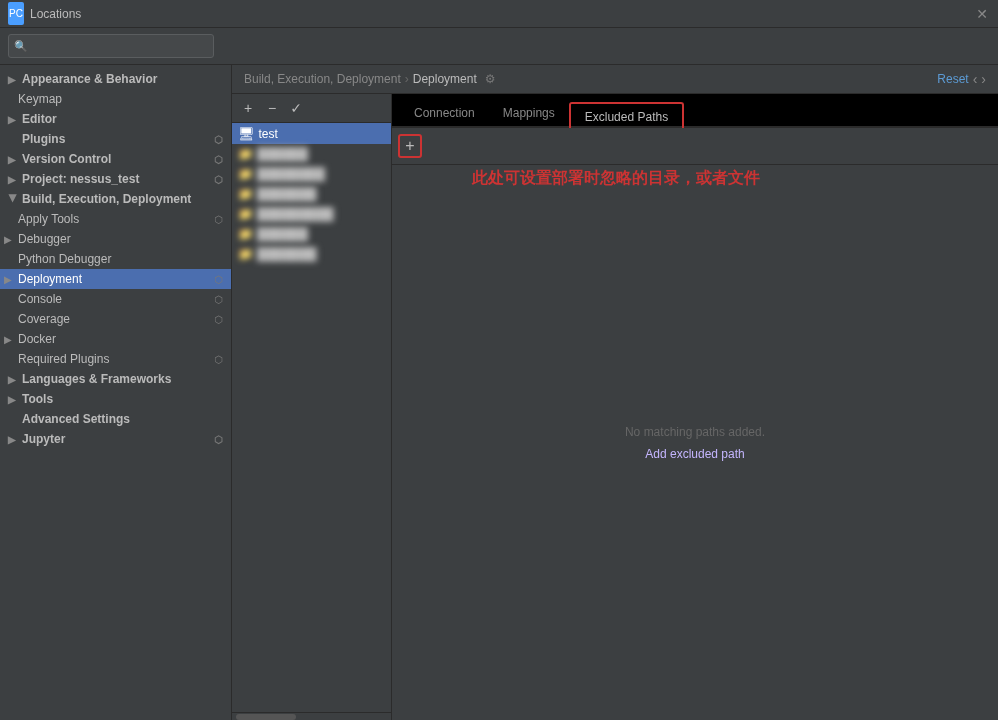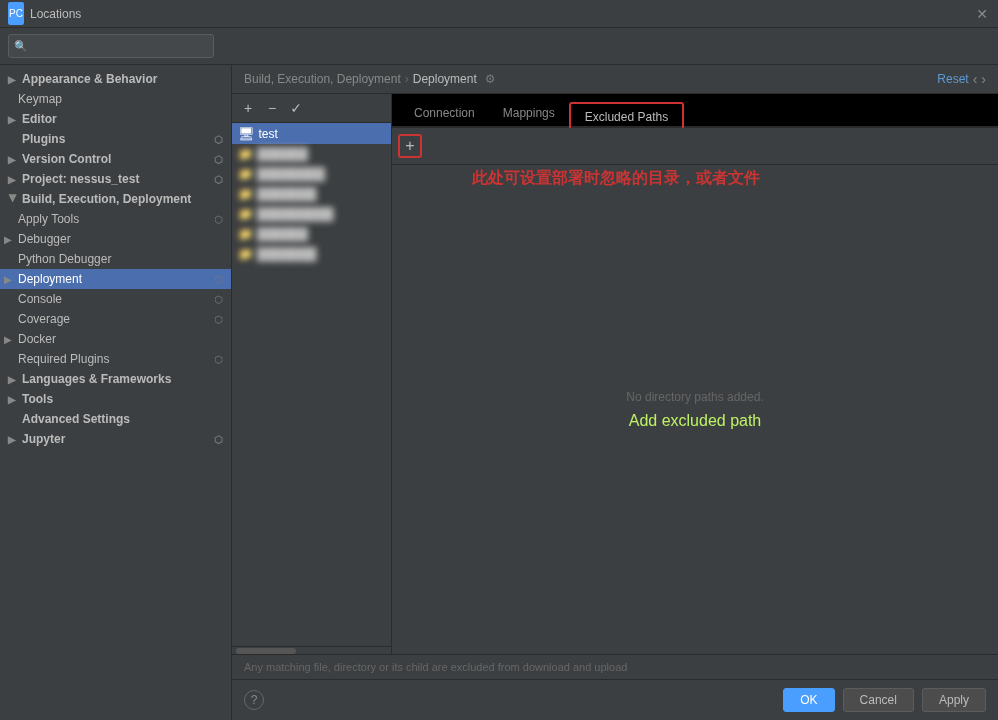--- a/index.html
+++ b/index.html
@@ -202,21 +202,21 @@
 
     .empty-state {
       flex: 1;
       display: flex;
       flex-direction: column;
       align-items: center;
       justify-content: center;
       gap: 8px;
     }
     .empty-text { color: #666; font-size: 12px; }
-    .add-link { color: #bef264; cursor: pointer; font-size: 16px; text-decoration: none; }
+    .add-link { color: #c4b5fd; cursor: pointer; font-size: 12px; text-decoration: none; }
 
     
     .annotation-text {
       position: absolute;
       top: 40px;
       left: 80px;
       color: #cc3333;
       font-size: 16px;
       font-weight: bold;
       pointer-events: none;
@@ -490,36 +490,25 @@
 
             <div style="position: relative; padding: 6px; border-bottom: 1px solid #2b2b2b; display: flex; align-items: center; gap: 4px;">
               <div class="toolbar-btn" style="border: 2px solid #cc3333; border-radius: 3px; font-size:16px; width:24px; height:24px;">
                 <span>+</span>
               </div>
             </div>
 
             <div class="annotation-text">此处可设置部署时忽略的目录，或者文件</div>
 
             <div class="empty-state">
-              <span class="empty-text">No directory paths added.</span>
+              <span class="empty-text">No matching paths added.</span>
               <a class="add-link" href="#">Add excluded path</a>
             </div>
 
           </div>
 
         </div>
       </div>
 
-      <div class="footer-bar">
-        <div class="footer-info">Any matching file, directory or its child are excluded from download and upload</div>
-        <div class="footer-buttons">
-          <div class="footer-left">
-            <div class="help-btn">?</div>
-          </div>
-          <button class="btn btn-primary">OK</button>
-          <button class="btn btn-secondary">Cancel</button>
-          <button class="btn btn-secondary">Apply</button>
-        </div>
-      </div>
 
     </div>
   </div>
 </div>
 
 </body></html>

